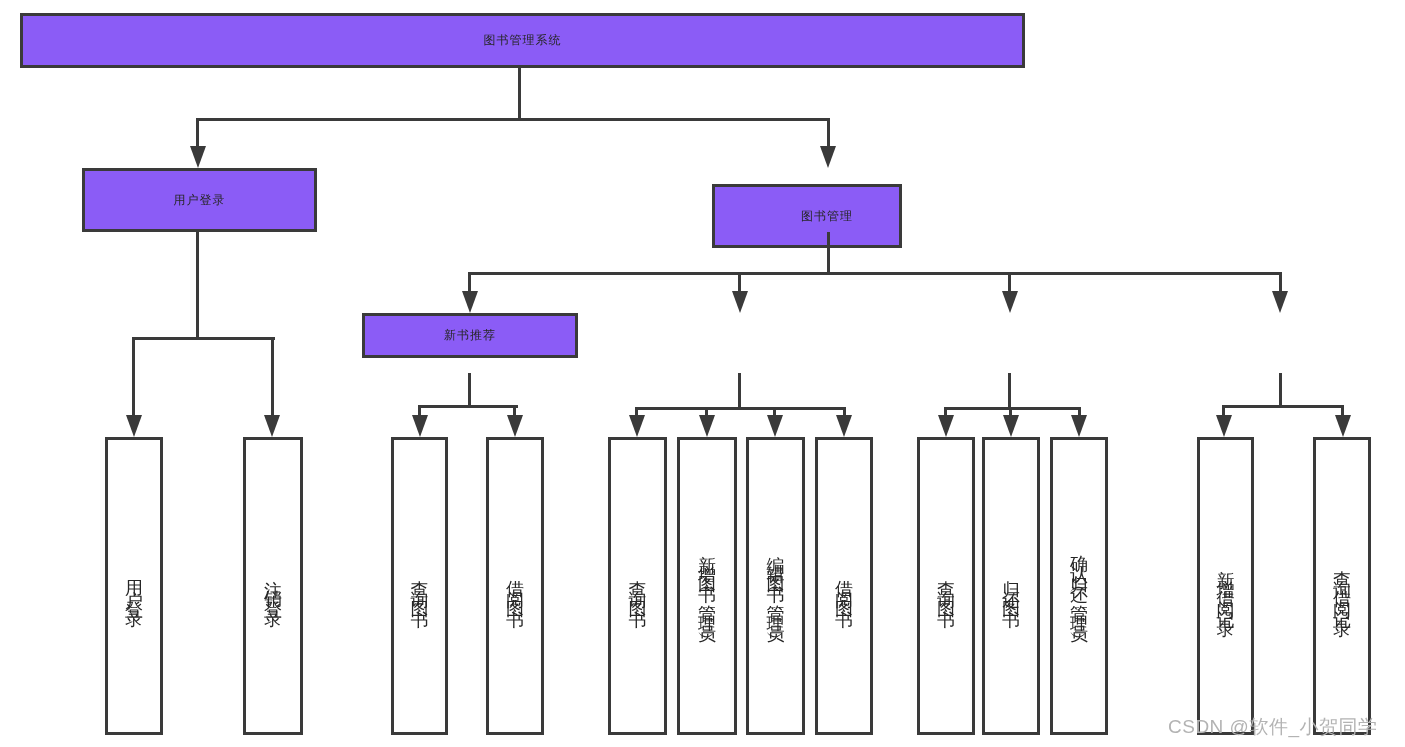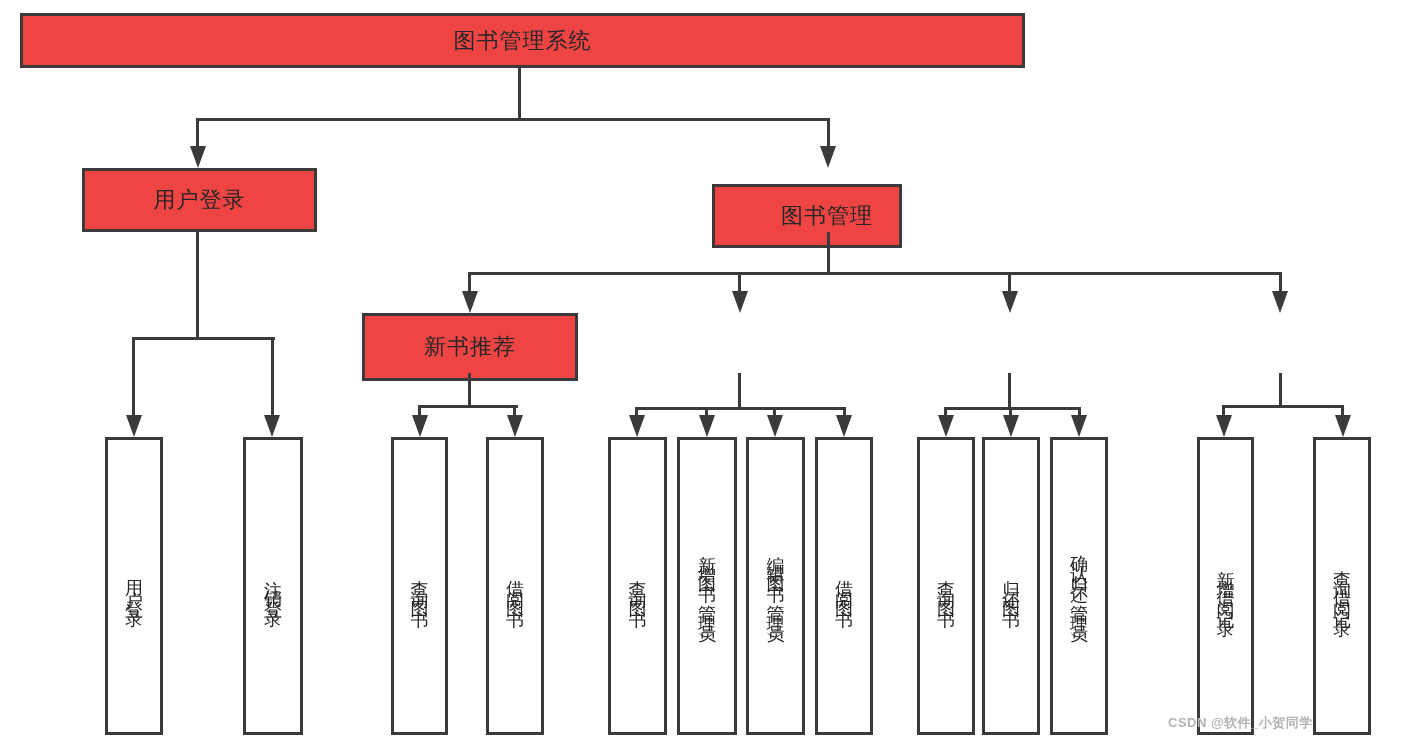--- a/index.html
+++ b/index.html
@@ -7,53 +7,53 @@
     --text:#262626;
     --watermark:#b3b3b3;
     --background:#ffffff;
   }
   html,body{margin:0;padding:0;background:#fff;}
   .canvas{
     position:relative;width:1405px;height:747px;background:var(--background);
     font-family:"Liberation Sans","DejaVu Sans",sans-serif;overflow:hidden;
   }
   .hbox{
-    position:absolute;box-sizing:border-box;border:3px solid var(--line);background:#ef4444;
+    position:absolute;box-sizing:border-box;border:3px solid var(--line);background:#8b5cf6;
     display:flex;align-items:center;justify-content:center;
-    font-size:22px;color:var(--text);letter-spacing:1px;white-space:nowrap;
+    font-size:12px;color:var(--text);letter-spacing:1px;white-space:nowrap;
   }
   .vbox{
     position:absolute;box-sizing:border-box;top:437px;height:298px;
     border:3px solid var(--line);background:#fff;
     display:flex;align-items:center;justify-content:center;
     writing-mode:vertical-rl;text-orientation:mixed;
     font-size:18px;color:var(--text);letter-spacing:10px;line-height:1;
   }
   .line{position:absolute;background:var(--line);}
   .arrowhead{
     position:absolute;width:0;height:0;
     border-left:8px solid transparent;border-right:8px solid transparent;
     border-top:22px solid var(--line);
   }
   .watermark{
     position:absolute;left:1168px;top:714px;z-index:5;
-    font-size:13px;color:var(--watermark);letter-spacing:0.5px;white-space:nowrap;font-weight:bold;
+    font-size:19px;color:var(--watermark);letter-spacing:0.5px;white-space:nowrap;
   }
 </style>
 </head>
 <body>
 
 <div class="canvas">
 
   <div class="hbox" style="left:20px;top:13px;width:1005px;height:55px;">图书管理系统</div>
 
   <div class="hbox" style="left:82px;top:168px;width:235px;height:64px;">用户登录</div>
   <div class="hbox" style="left:712px;top:184px;width:190px;height:64px;padding-left:40px;">图书管理</div>
 
-  <div class="hbox" style="left:362px;top:313px;width:216px;height:68px;">新书推荐</div>
+  <div class="hbox" style="left:362px;top:313px;width:216px;height:45px;">新书推荐</div>
 
   <div class="vbox" style="left:105px;width:58px;">用户登录</div>
   <div class="vbox" style="left:243px;width:60px;">注销登录</div>
 
   <div class="vbox" style="left:391px;width:57px;">查询图书</div>
   <div class="vbox" style="left:486px;width:58px;">借阅图书</div>
 
   <div class="vbox" style="left:608px;width:59px;">查询图书</div>
   <div class="vbox" style="left:677px;width:60px;">新增图书（管理员）</div>
   <div class="vbox" style="left:746px;width:59px;">编辑图书（管理员）</div>

